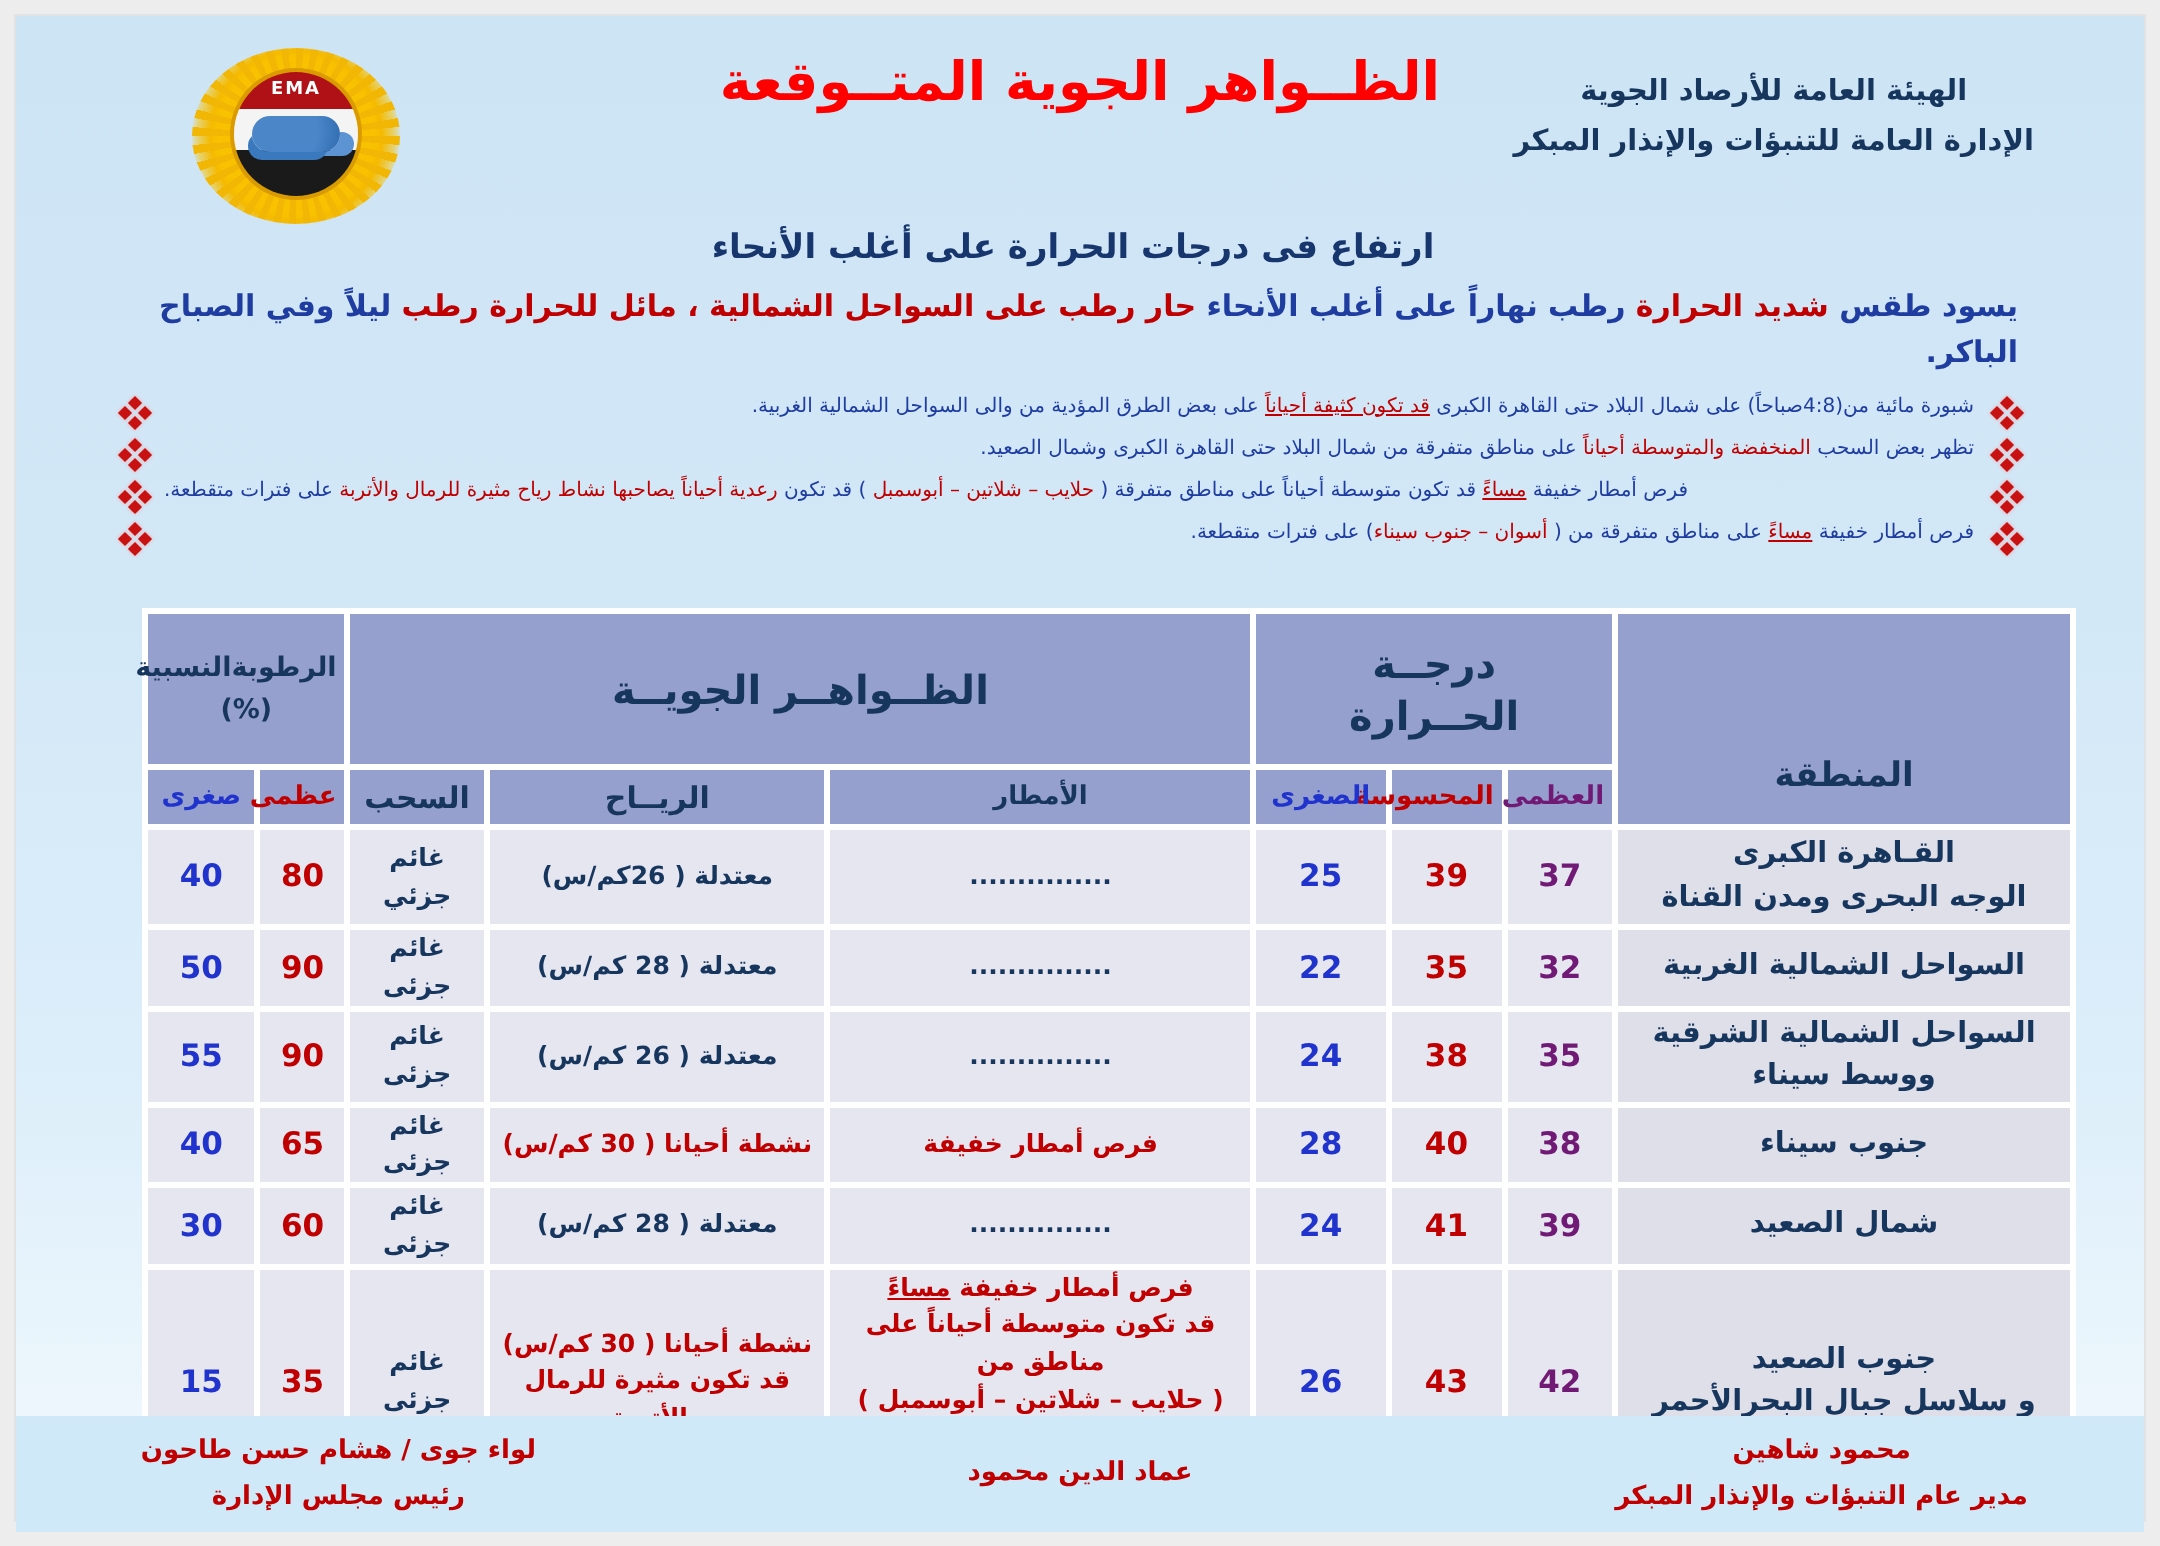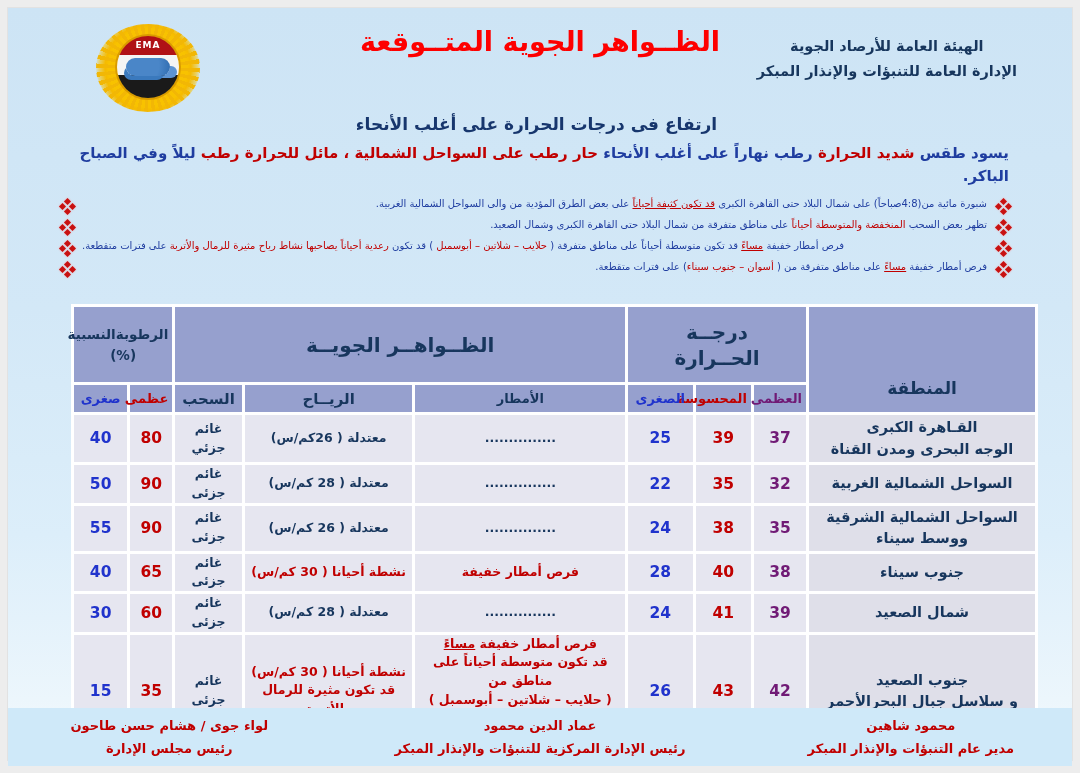--- a/index.html
+++ b/index.html
@@ -253,21 +253,20 @@
     </table>
   </div>
 
   <div class="footer">
     <div class="sig">
       <div>محمود شاهين</div>
       <div>مدير عام التنبؤات والإنذار المبكر</div>
     </div>
     <div class="sig mid">
       <div>عماد الدين محمود</div>
-      <div>رئيس الإدارة المركزية للتنبؤات والإنذار المبكر</div>
     </div>
     <div class="sig">
       <div>لواء جوى / هشام حسن طاحون</div>
       <div>رئيس مجلس الإدارة</div>
     </div>
   </div>
 
 </div>
 
 </body></html>

